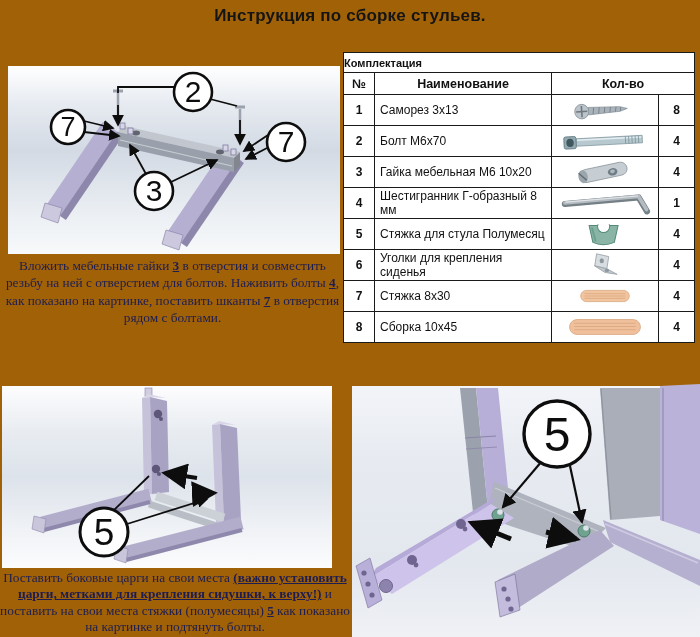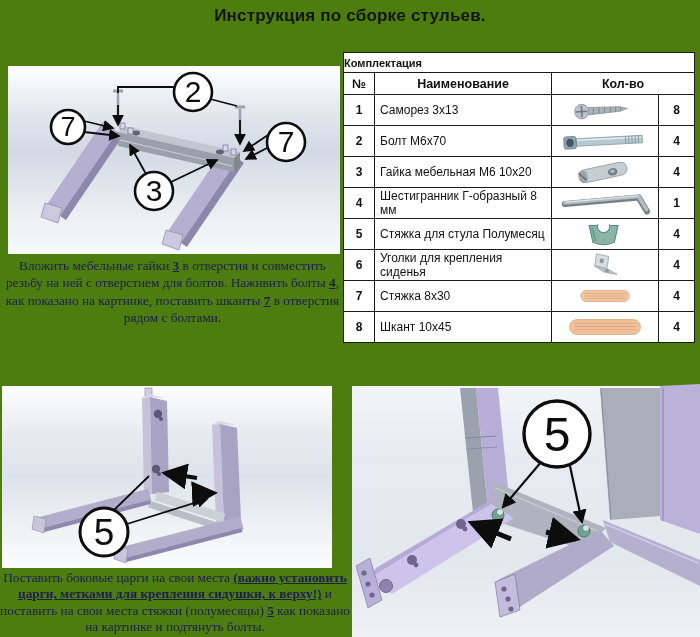--- a/index.html
+++ b/index.html
@@ -1,16 +1,16 @@
 <!DOCTYPE html>
 <html><head>
 <meta charset="utf-8">
 <style>
   html,body{margin:0;padding:0;background:#ffffff;}
-  .page{position:relative;width:700px;height:637px;background:#4d7c0f;overflow:hidden;
+  .page{position:relative;width:700px;height:637px;background:#a16207;overflow:hidden;
         font-family:"Liberation Sans",sans-serif;}
   .title{position:absolute;top:6px;left:0;width:700px;text-align:center;
          font-size:17px;font-weight:bold;color:#151515;letter-spacing:.2px;}
   .step{position:absolute;top:50px;left:35px;font-family:"Liberation Serif",serif;
         font-size:13.5px;color:#151515;}
   .step .num{display:inline-block;margin-right:16px;}
   .para{position:absolute;font-family:"Liberation Serif",serif;font-size:13.3px;
         color:#1d1d52;text-align:center;margin:0;}
   .p1{top:257px;left:2px;width:341px;line-height:1.3;}
   .p2{top:570px;left:0px;width:350px;line-height:1.24;}
@@ -245,21 +245,21 @@
                 <line x1="28" y1="12.5" x2="72" y2="12.5"></line>
                 <line x1="28" y1="15" x2="72" y2="15"></line>
                 <line x1="28" y1="17.5" x2="72" y2="17.5"></line>
               </g>
             </svg></td>
       <td class="c-qty">4</td>
     </tr>
 
     <tr class="r">
       <td class="c-num">8</td>
-      <td class="c-name">Шкант 10х45</td>
+      <td class="c-name">Сборка 10х45</td>
       <td class="c-img"><svg class="picon" width="100" height="28" viewBox="0 0 100 30">
         <rect x="12" y="7" width="76" height="16" rx="8" fill="#f0c09c" stroke="#d8a378" stroke-width="0.8"></rect>
         <g stroke="#dcab82" stroke-width="1.1">
                 <line x1="17" y1="11" x2="83" y2="11"></line>
                 <line x1="17" y1="14.5" x2="83" y2="14.5"></line>
                 <line x1="17" y1="18" x2="83" y2="18"></line>
               </g>
             </svg></td>
       <td class="c-qty">4</td>
     </tr>

